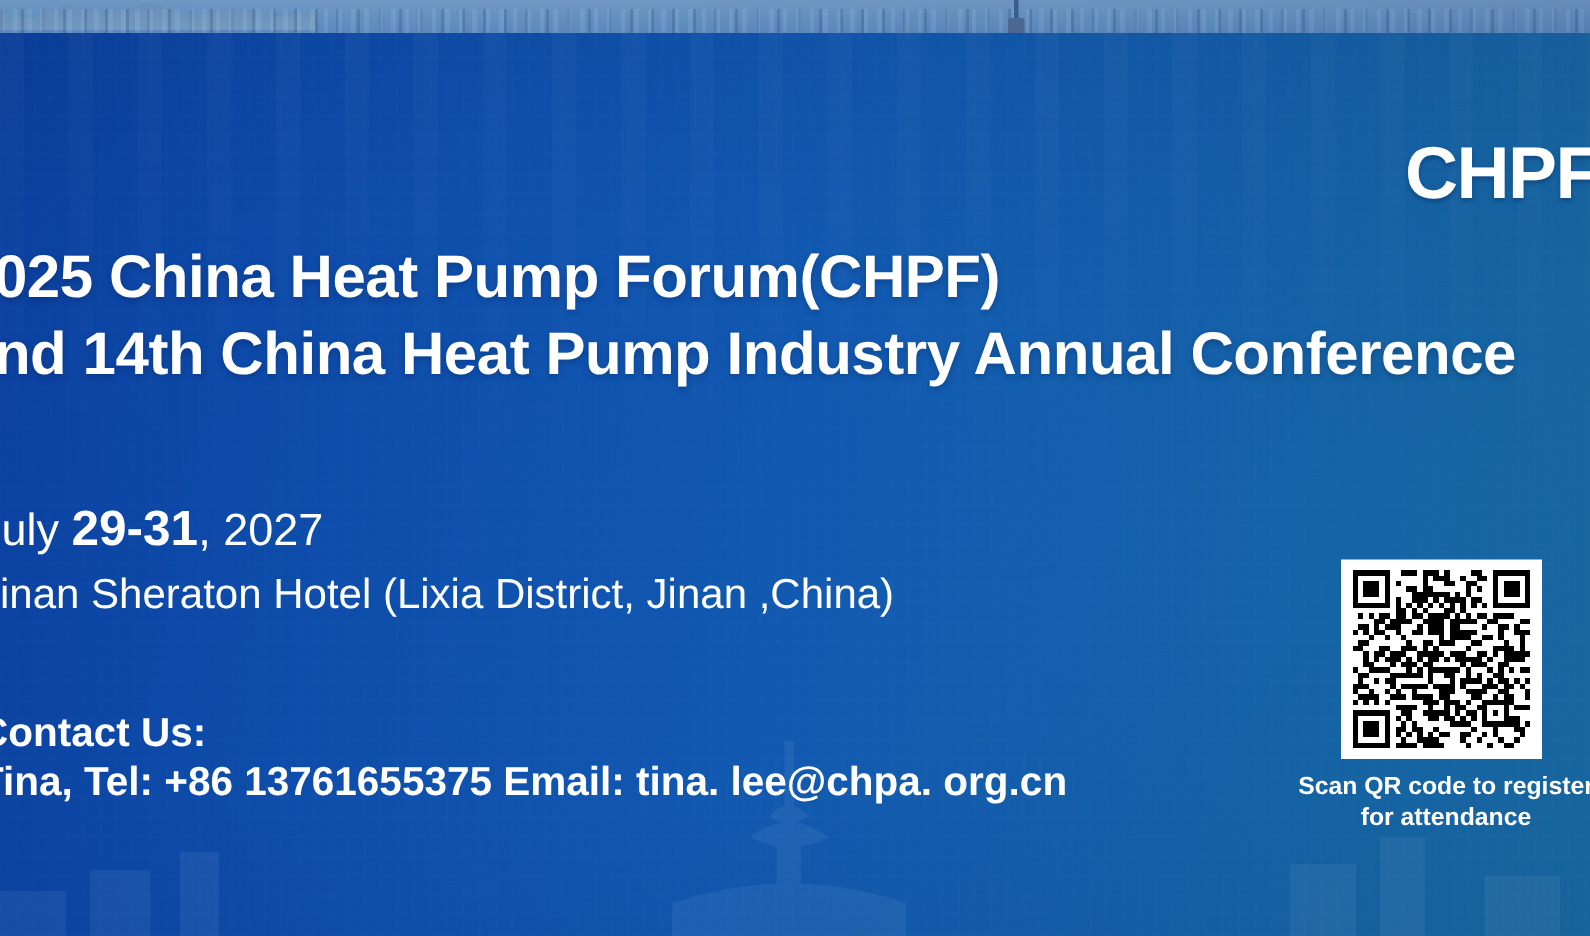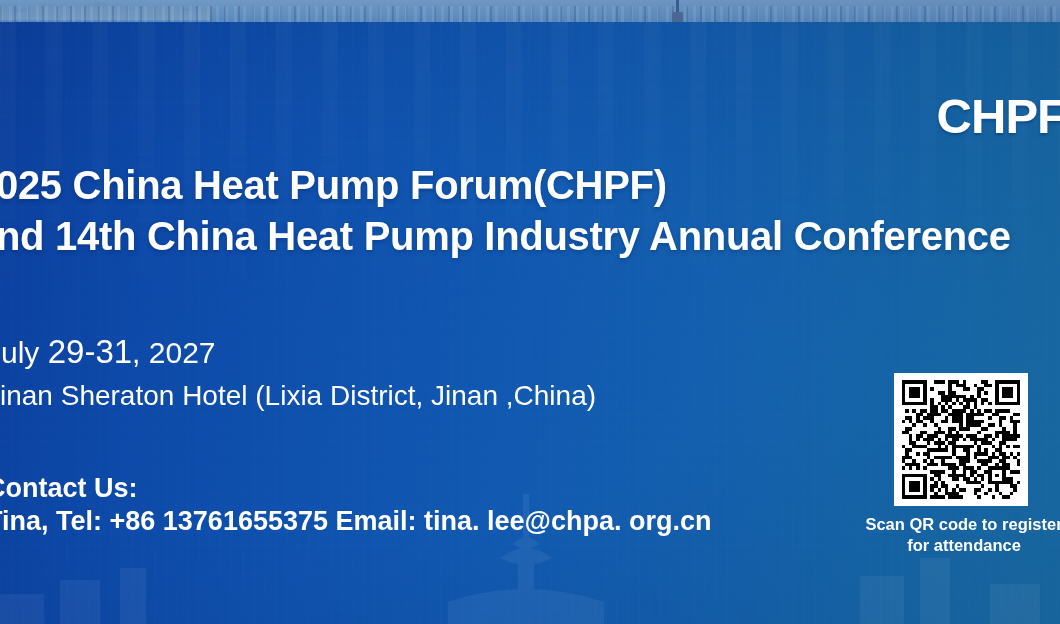--- a/index.html
+++ b/index.html
@@ -142,21 +142,21 @@
 
   #date-line {
     position: absolute;
     left: -14px;
     top: 333px;
     font-size: 30px;
     color: #ffffff;
     white-space: nowrap;
     font-weight: 400;
   }
-  #date-line .d-strong { font-weight: 400; font-size: 33px; }
+  #date-line .d-strong { font-weight: 700; font-size: 33px; }
 
   #venue-line {
     position: absolute;
     left: -14px;
     top: 380px;
     font-size: 28px;
     color: #ffffff;
     white-space: nowrap;
     font-weight: 400;
   }

